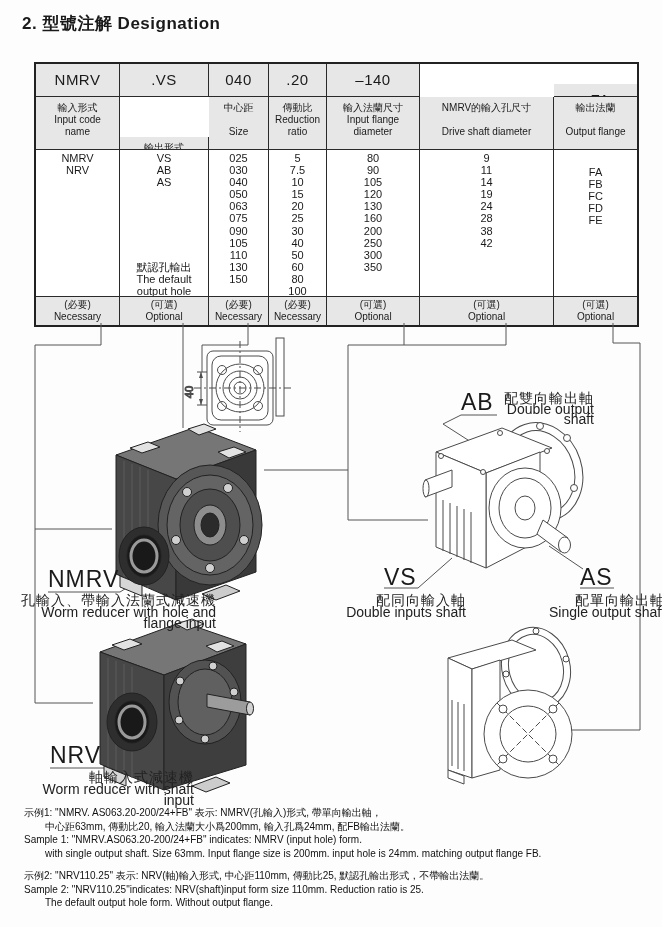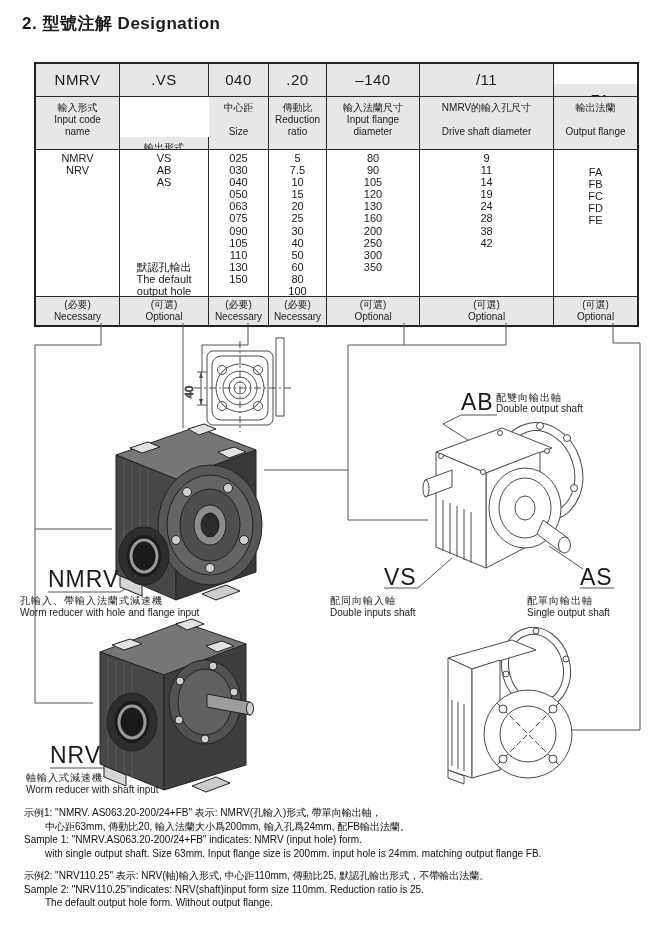--- a/index.html
+++ b/index.html
@@ -13,21 +13,21 @@
           grid-template-rows:33px 53px 147px 28px;
           border:2px solid #222;background:#fff;}
   .cell{border-right:1px solid #2a2a2a;border-bottom:1px solid #2a2a2a;text-align:center;overflow:hidden;}
   .cell.last{border-right:none;}
   .c-code{background:#e7e7e7;font-size:15px;line-height:31px;letter-spacing:.5px;}
   .c-label{background:#e7e7e7;font-size:10px;line-height:12px;padding-top:5px;}
   .c-vals{background:#fff;font-size:11px;line-height:12.1px;padding-top:2px;}
   .c-req{background:#e7e7e7;font-size:10px;line-height:12px;padding-top:2px;border-bottom:none;}
 
   .big-label{position:absolute;font-size:23px;letter-spacing:1px;font-weight:500;}
-  .cap{position:absolute;font-size:10px;line-height:11.5px;text-align:left;color:#222;}
+  .cap{position:absolute;font-size:14px;line-height:11.5px;text-align:right;color:#222;}
   .cap .zh{letter-spacing:1px;}
 
   .note{position:absolute;font-size:10px;line-height:13.5px;color:#111;white-space:nowrap;}
   .note .ind{padding-left:21px;}
 
   svg.overlay{position:absolute;left:0;top:0;pointer-events:none;}
   .dim-text{font-family:"Liberation Sans",sans-serif;}
 </style>
 </head>
 <body>
@@ -35,21 +35,20 @@
 <div class="page">
 
   <div class="title">2. 型號注解 Designation</div>
 
   <div class="dtable">
       <div class="cell c-code" style="grid-area: 1 / 1;">NMRV</div>
       <div class="cell c-code" style="grid-area: 1 / 2;">.VS</div>
       <div class="cell c-code" style="grid-area: 1 / 3;">040</div>
       <div class="cell c-code" style="grid-area: 1 / 4;">.20</div>
       <div class="cell c-code" style="grid-area: 1 / 5;">–140</div>
-      <div class="cell c-code" style="grid-area: 1 / 6;">/11</div>
       <div class="cell c-code last" style="grid-area: 1 / 7; margin-top: 20px;">+FA</div>
       <div class="cell c-label" style="grid-area: 2 / 1;">
         <div>輸入形式</div>
         <div>Input code</div>
         <div>name</div>
       </div>
       <div class="cell c-label" style="grid-area: 2 / 2; margin-top: 40px;">
         <div>輸出形式</div>
         <div>Output code</div>
         <div>name</div>

